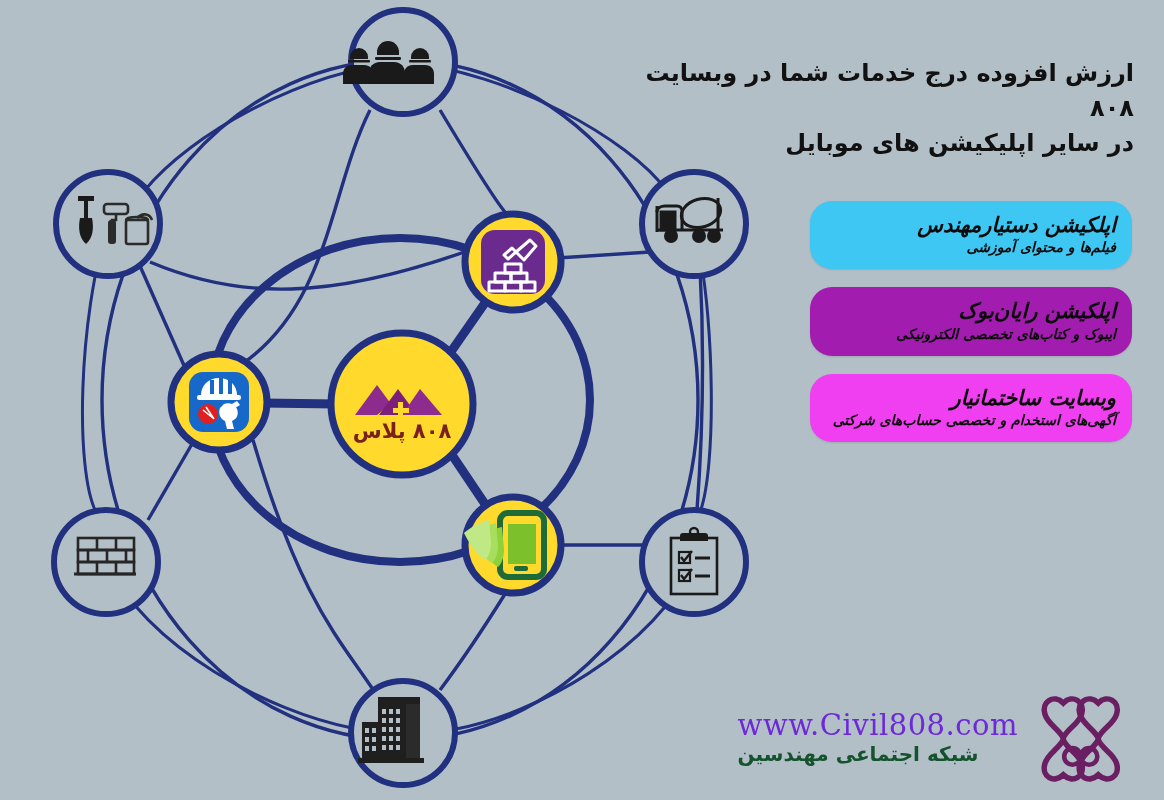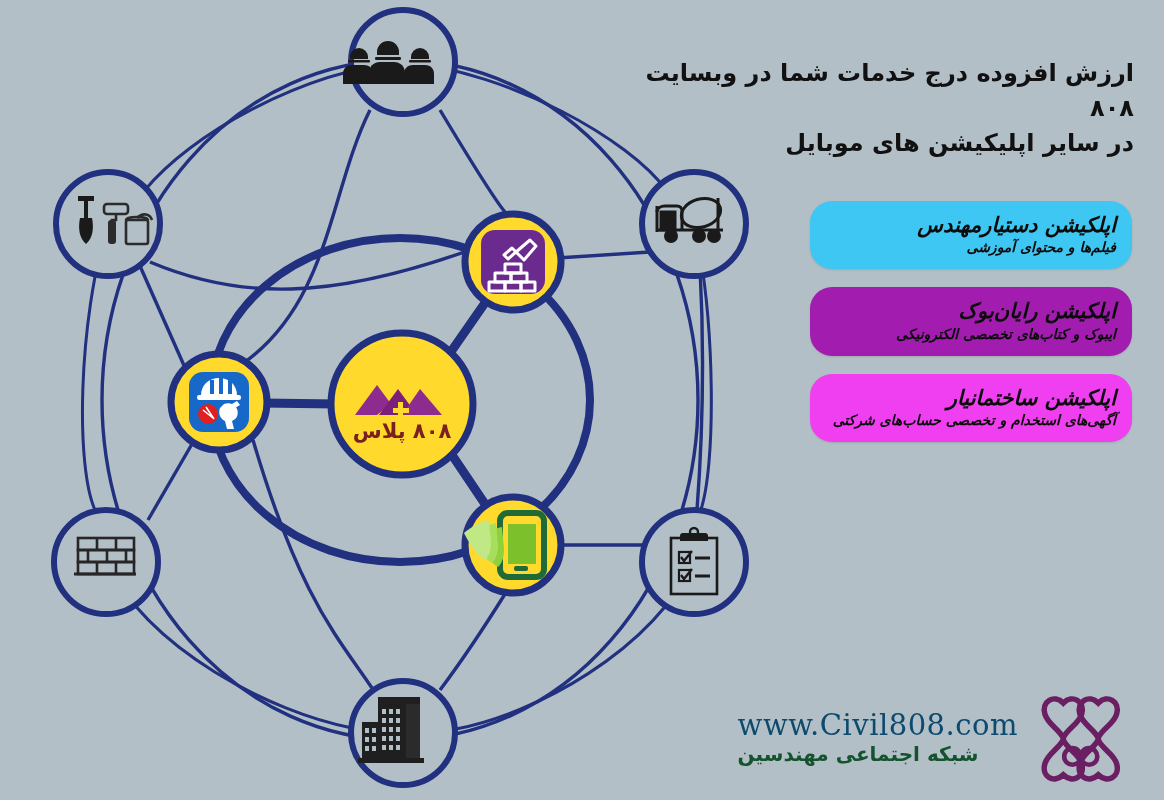--- a/index.html
+++ b/index.html
@@ -48,21 +48,21 @@
   .card.c1{background:#3fc7f4;}
   .card.c2{background:#a21caf;}
   .card.c3{background:#ef3ff0;}
 
   
   .footer{position:absolute;right:40px;bottom:22px;display:flex;align-items:center;gap:14px;direction:rtl;}
   .footer .mark{width:92px;height:96px;flex:0 0 auto;}
   .footer .txt{display:flex;flex-direction:column;align-items:flex-start;}
   .footer .url{
     font-family:"DejaVu Serif","Liberation Serif",serif;
-    font-size:29px;color:#0c4a6e;letter-spacing:.5px;direction:ltr;
+    font-size:29px;color:#6d28d9;letter-spacing:.5px;direction:ltr;
     line-height:1.05;
   }
   .footer .tag{
     font-size:20px;font-weight:bold;color:#14532d;direction:rtl;
     margin-top:2px;align-self:flex-end;
   }
 </style>
 </head>
 <body>
 
@@ -289,21 +289,21 @@
         <div class="ttl">اپلکیشن دستیارمهندس</div>
         <div class="sub">فیلم‌ها و محتوای آموزشی</div>
       </div>
 
       <div class="card c2">
         <div class="ttl">اپلکیشن رایان‌بوک</div>
         <div class="sub">ایبوک و کتاب‌های تخصصی الکترونیکی</div>
       </div>
 
       <div class="card c3">
-        <div class="ttl">اپلکیشن ساختمانیار</div>
+        <div class="ttl">وبسایت ساختمانیار</div>
         <div class="sub">آگهی‌های استخدام و تخصصی حساب‌های شرکتی</div>
       </div>
 
     </div>
 
     <div class="footer">
       <svg class="mark" viewBox="0 0 100 104">
         <g fill="none" stroke="#6b1f63" stroke-width="6">
           <path d="M34,14c10,-10 24,-2 20,12 -3,11 -16,16 -20,26 -5,-10 -17,-15 -20,-26 -4,-14 10,-22 20,-12z"></path>
           <path d="M72,14c10,-10 24,-2 20,12 -3,11 -16,16 -20,26 -5,-10 -17,-15 -20,-26 -4,-14 10,-22 20,-12z"></path>

